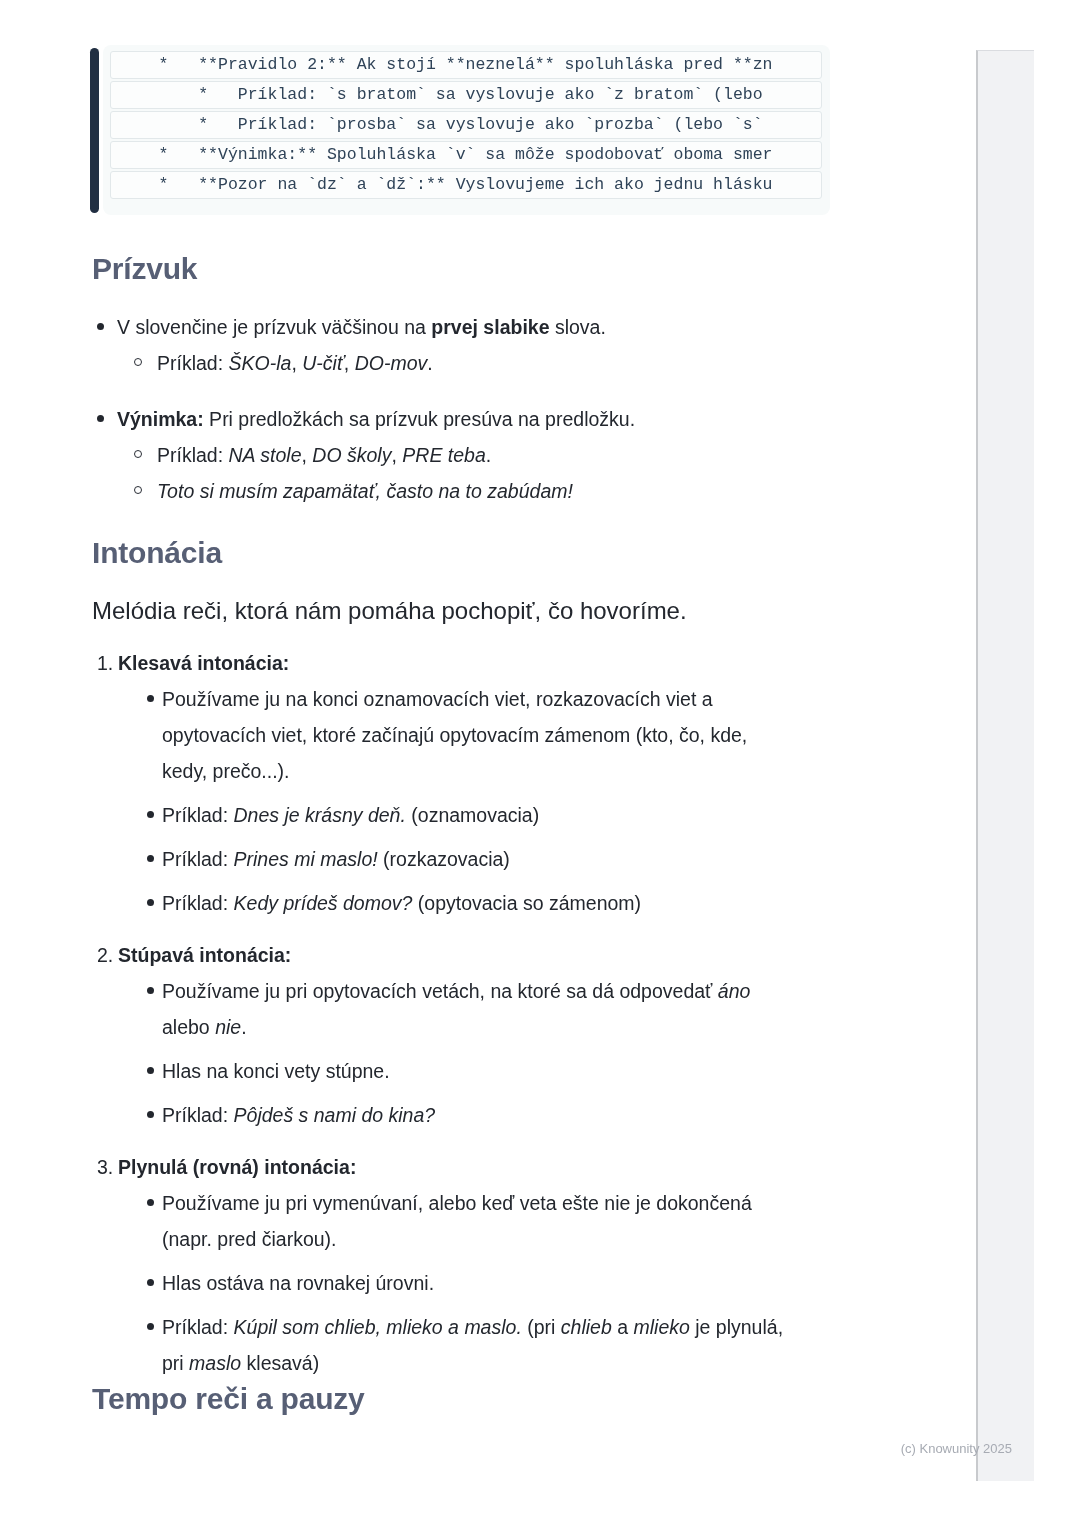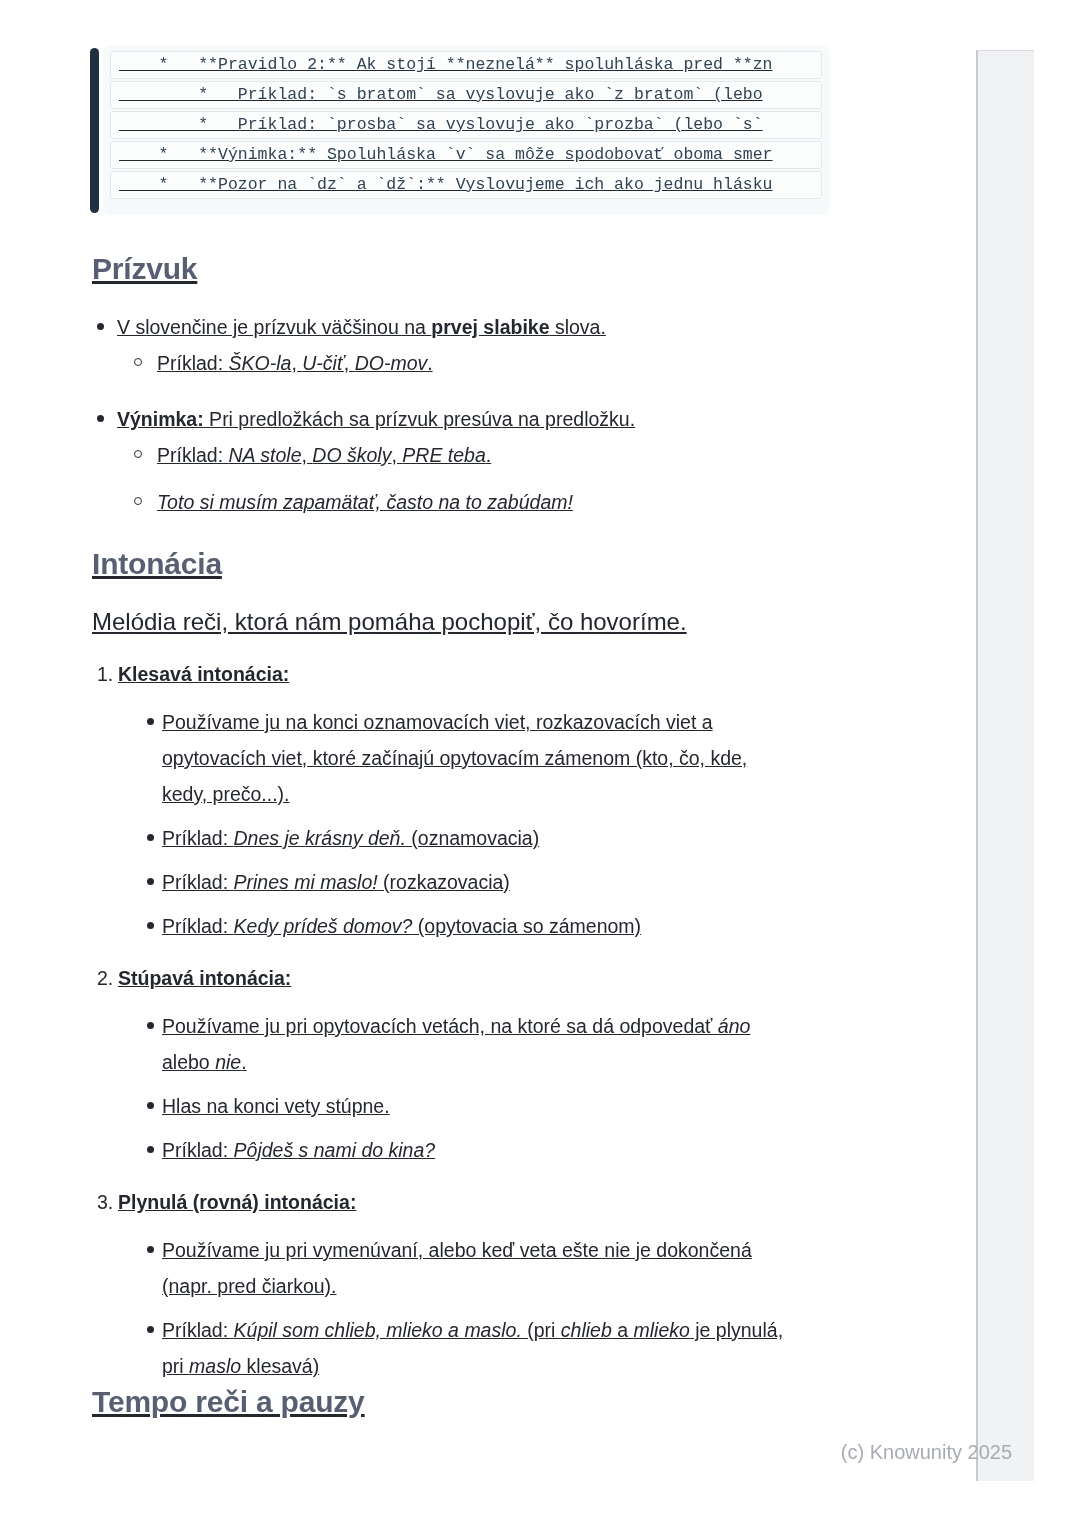--- a/index.html
+++ b/index.html
@@ -4,21 +4,21 @@
 <style>
   html,body { margin:0; padding:0; }
   body {
     width:1080px; height:1528px;
     background:#ffffff;
     font-family:"Liberation Sans","DejaVu Sans",sans-serif;
     color:#23272e;
     position:relative;
     overflow:hidden;
   }
-  .content { padding-left:92px; padding-right:28px;text-decoration:underline; }
+  .content { padding-left:92px; padding-right:28px; }
 
   
   .codeblock-wrap { display:flex; margin:45px 0 0 -2px; width:740px; }
   .code-bar { width:9px; border-radius:5px; background:#212f42; margin:3px 0 2px 0; flex:none; }
   .code-box { flex:1; margin-left:4px; background:#f7fafa; border-radius:8px; padding:5px 0 14px 0; overflow:hidden; }
   .code-line {
     font-family:"Liberation Mono","DejaVu Sans Mono",monospace;
     font-size:16.5px; line-height:26px; color:#2f4358;
     background:#fcfdfd; border:1px solid #e2e8ea; border-radius:3px;
     margin:1px 8px 2px 7px; padding-left:8px;
@@ -35,39 +35,39 @@
   .txt { white-space:pre-line; }
   .txt .b { font-weight:700; }
   .txt .i { font-style:italic; }
 
   
   .toplist { list-style:none; margin:22px 0 0 0; padding:0; font-size:19.5px; line-height:36px; }
   .toplist > li { position:relative; padding-left:25px; margin-top:20px; }
   .toplist > li:first-child { margin-top:0; }
   .toplist > li::before { content:""; position:absolute; left:5px; top:14px; width:7px; height:7px; border-radius:50%; background:#23272e; }
   ul.sub { list-style:none; margin:0; padding:0; }
-  ul.sub > li { position:relative; padding-left:40px; margin-top:11px; }
+  ul.sub > li { position:relative; padding-left:40px; margin-top:0; }
   ul.sub > li:first-child { margin-top:0; }
   ul.sub > li::before { content:""; position:absolute; left:17px; top:13px; width:6px; height:6px; border:1.8px solid #2a2e36; border-radius:50%; background:transparent; }
 
   
   .numlist { list-style:none; margin:16px 0 0 0; padding:0; font-size:19.5px; line-height:36px; }
   .numlist > li { margin-top:16px; }
   .numlist > li:first-child { margin-top:0; }
   .num { display:inline-block; min-width:21px; padding-left:5px; }
   .ititle { font-weight:700;text-align:right; }
   ul.nbul { list-style:none; margin:0; padding:0; }
   ul.nbul > li { position:relative; padding-left:70px; margin-top:8px; }
-  ul.nbul > li:first-child { margin-top:12px; }
+  ul.nbul > li:first-child { margin-top:0; }
   ul.nbul > li::before { content:""; position:absolute; left:55px; top:14px; width:7px; height:7px; border-radius:50%; background:#23272e; }
 
   
   .gutter { position:absolute; left:976px; top:50px; width:56px; height:1430px;
             background:#f1f2f4; border-left:2px solid #c8cacd; border-top:1px solid #dadce0; z-index:1; }
-  .watermark { position:absolute; top:1441px; right:68px; font-size:20px; color:#a7abb3; z-index:2; }
+  .watermark { position:absolute; top:1441px; right:68px; font-size:13px; color:#a7abb3; z-index:2; }
 </style>
 </head>
 <body>
 
 <div class="content">
 
   <div class="codeblock-wrap">
     <div class="code-bar"></div>
     <div class="code-box" id="code-lines">
         <div class="code-line">    *   **Pravidlo 2:** Ak stojí **neznelá** spoluhláska pred **zn</div>
@@ -102,20 +102,21 @@
         </ul></li>
       <li><span class="num">2.</span><span class="ititle">Stúpavá intonácia:</span><ul class="nbul">
           <li><span class="txt"><span>Používame ju pri opytovacích vetách, na ktoré sa dá odpovedať </span><span class="i">áno</span><span>
 alebo </span><span class="i">nie</span><span>.</span></span></li>
           <li><span class="txt"><span>Hlas na konci vety stúpne.</span></span></li>
           <li><span class="txt"><span>Príklad: </span><span class="i">Pôjdeš s nami do kina?</span></span></li>
         </ul></li>
       <li><span class="num">3.</span><span class="ititle">Plynulá (rovná) intonácia:</span><ul class="nbul">
           <li><span class="txt"><span>Používame ju pri vymenúvaní, alebo keď veta ešte nie je dokončená
 (napr. pred čiarkou).</span></span></li>
+          <li><span class="txt"><span>Hlas ostáva na rovnakej úrovni.</span></span></li>
           <li><span class="txt"><span>Príklad: </span><span class="i">Kúpil som chlieb, mlieko a maslo.</span><span> (pri </span><span class="i">chlieb</span><span> a </span><span class="i">mlieko</span><span> je plynulá,
 pri </span><span class="i">maslo</span><span> klesavá)</span></span></li>
         </ul></li>
     </ol>
 
   <h2 class="tempo">Tempo reči a pauzy</h2>
 
 </div>
 
 <div class="gutter"></div>

